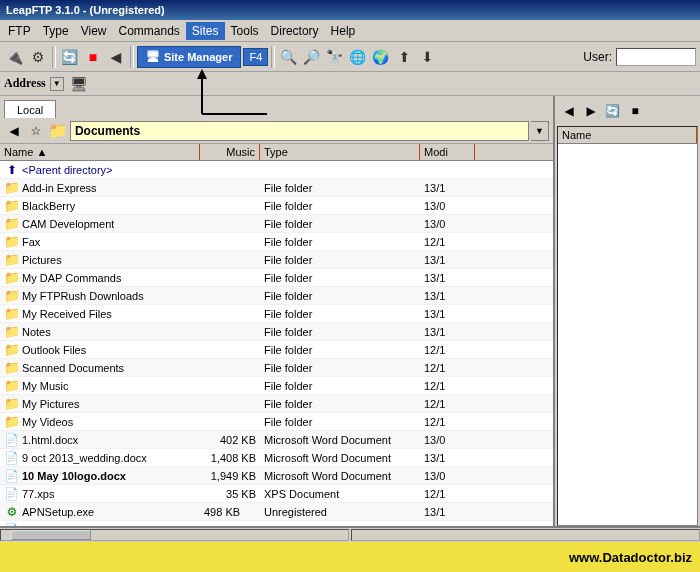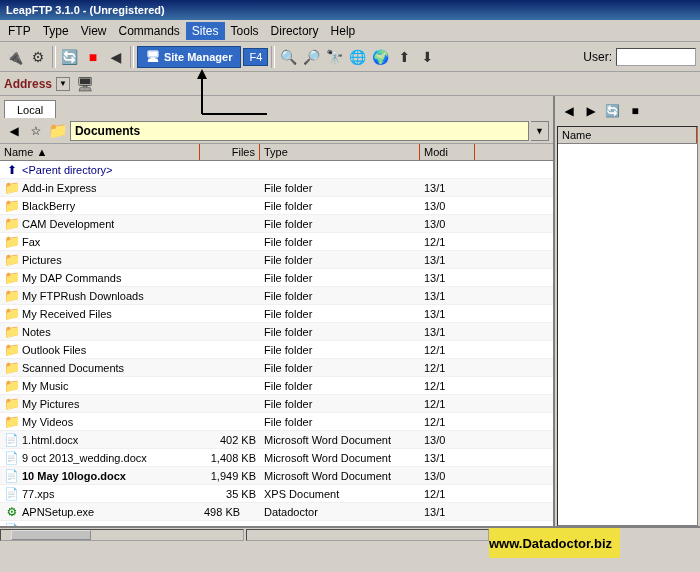--- a/index.html
+++ b/index.html
@@ -114,21 +114,22 @@
       display: flex;
       align-items: center;
       height: 24px;
       padding: 2px 4px;
       border-bottom: 1px solid #a0a0a0;
       gap: 4px;
     }
     .address-label {
       font-size: 12px;
       font-weight: bold;
-      color: #7f1d1d;
+      color: #000000;
+      font-family: Liberation Serif, serif;
     }
     .address-dropdown-btn {
       width: 14px;
       height: 14px;
       background: #d4d0c8;
       border: 1px solid #808080;
       display: flex;
       align-items: center;
       justify-content: center;
       font-size: 8px;
@@ -295,21 +296,21 @@
       display: flex;
       background: #d4d0c8;
       border-bottom: 1px solid #808080;
     }
     
     #status-bar {
       height: 46px;
       background: #d4d0c8;
       border-top: 2px solid #808080;
       display: flex;
-      flex-direction: row;
+      flex-direction: column;
     }
     #scrollbar-row {
       height: 14px;
       display: flex;
       align-items: center;
     }
     .h-scrollbar {
       flex: 1;
       height: 12px;
       background: #d4d0c8;
@@ -431,21 +432,21 @@
       <input class="path-input" type="text" value="Documents" style="">
       <button class="path-dropdown">▼</button>
     </div>
 
     <div id="file-list">
       <div class="file-list-header">
         <div class="col-header col-name">
           <span>Name</span> ▲
         </div>
         <div class="col-header col-size">
-          <span>Files</span>
+          <span>Music</span>
         </div>
         <div class="col-header col-type">
           <span>Type</span>
         </div>
         <div class="col-header col-modified">
           <span>Modi</span>
         </div>
       </div>
       <div id="file-rows-container">
           <div class="file-row">
@@ -658,21 +659,21 @@
             <div class="file-cell" style="width: 55px;">12/1</div>
           </div>
           <div class="file-row">
             <div class="file-cell file-name-cell" style="width: 200px; display: flex; align-items: center;">
               <span class="file-icon">
                 <span style="color:#008000;font-size:12px;">⚙</span>
               </span>
               <span style="overflow: hidden; text-overflow: ellipsis; white-space: nowrap; font-size: 11px;">APNSetup.exe</span>
             </div>
             <div class="file-cell" style="width: 60px; text-align: left;">498 KB</div>
-            <div class="file-cell" style="width: 160px;">Datadoctor</div>
+            <div class="file-cell" style="width: 160px;">Unregistered</div>
             <div class="file-cell" style="width: 55px;">13/1</div>
           </div>
           <div class="file-row">
             <div class="file-cell file-name-cell" style="width: 200px; display: flex; align-items: center;">
               <span class="file-icon">
                 <span style="color:#316ac5;font-size:12px;">📄</span>
               </span>
               <span style="overflow: hidden; text-overflow: ellipsis; white-space: nowrap; font-size: 11px;">asdasda.xps</span>
             </div>
             <div class="file-cell" style="width: 60px; text-align: right;">84 KB</div>

